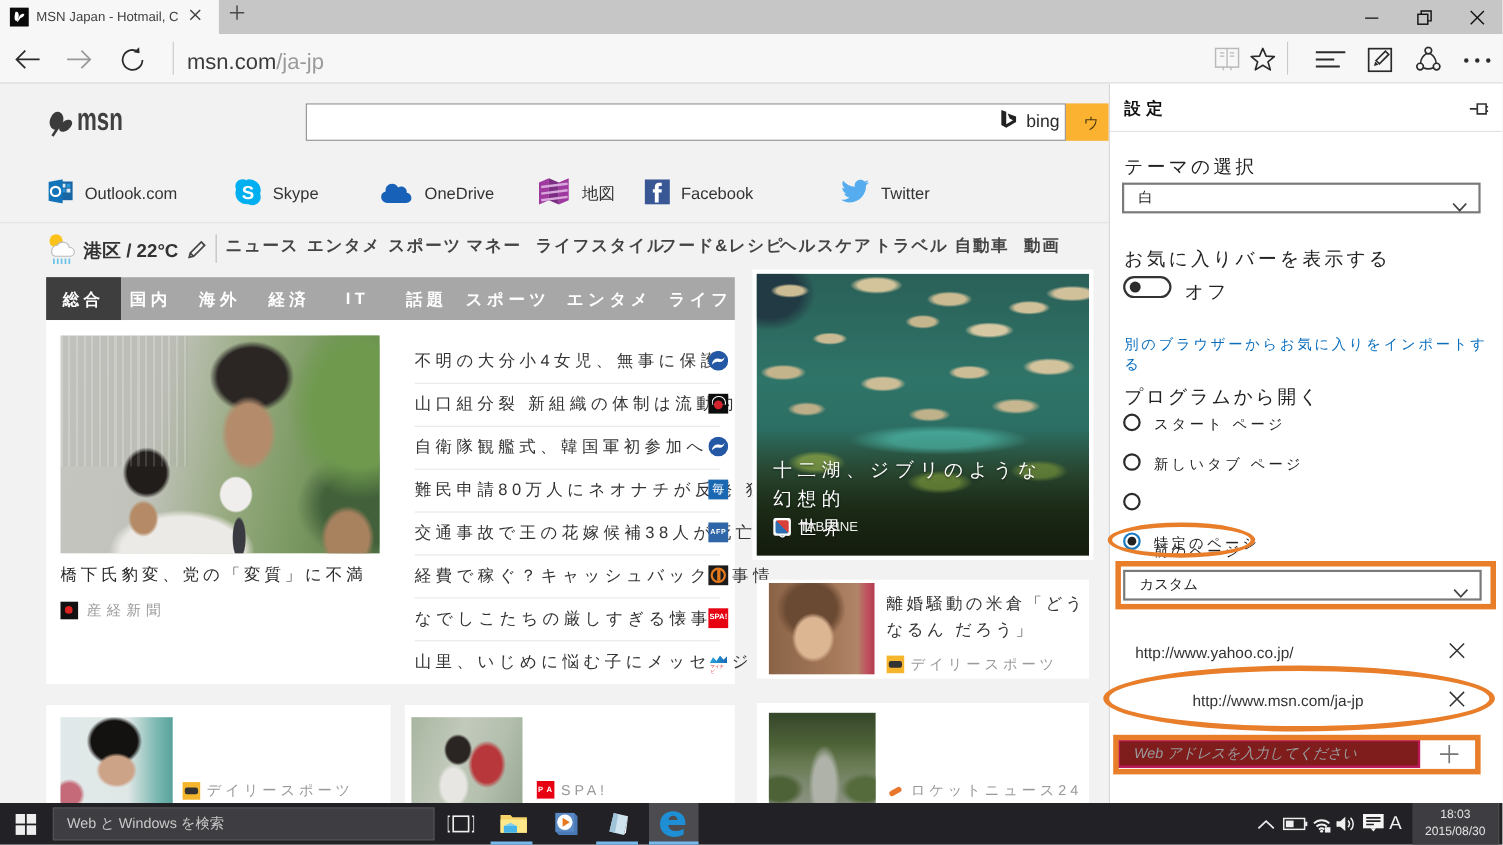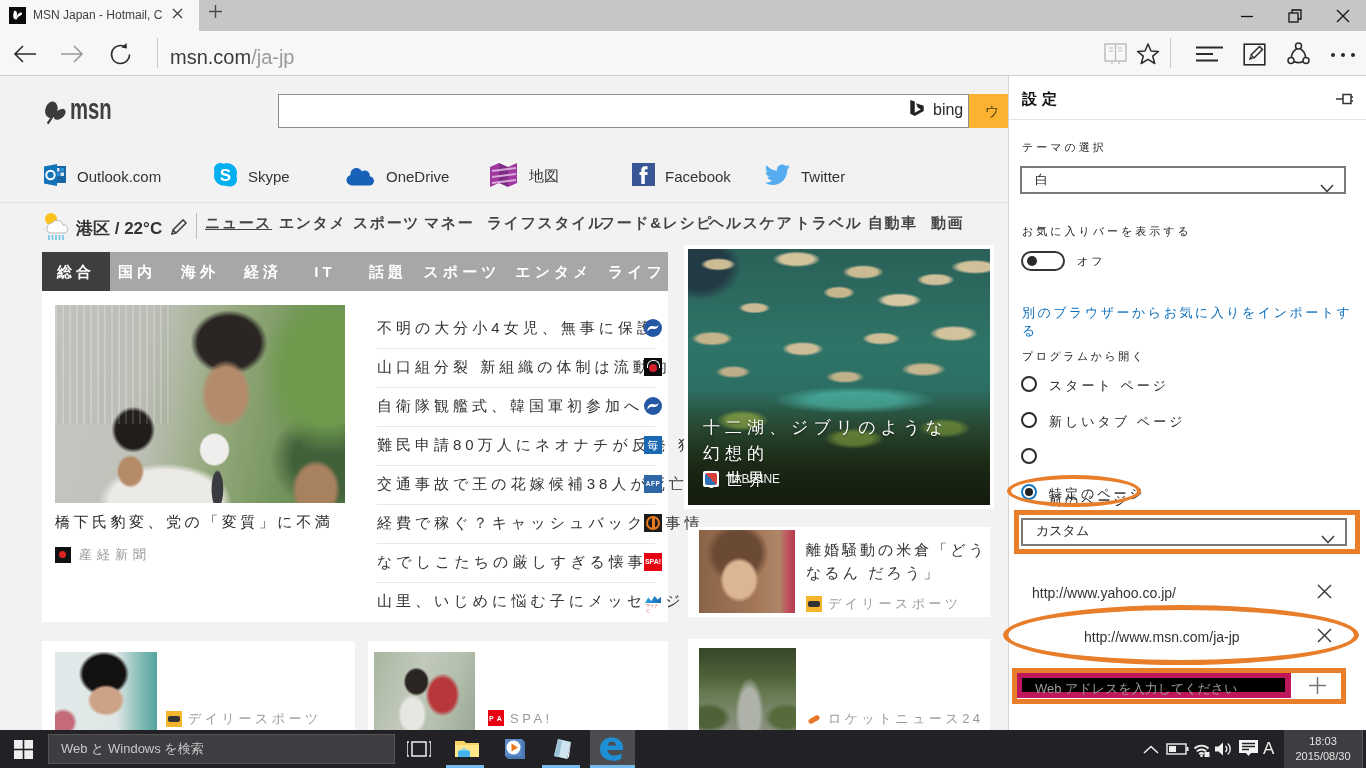--- a/index.html
+++ b/index.html
@@ -114,21 +114,21 @@
 .ic-afp{background:#2e66a8;color:#fff;font-size:6.5px;font-weight:bold;text-align:center;line-height:18px;letter-spacing:.5px;}
 .ic-dia{background:#1c1c1c;}
 .ic-dia:before{content:"";position:absolute;left:2px;top:2px;width:14px;height:14px;border-radius:50%;border:2px solid #e87a1e;box-sizing:border-box;}
 .ic-dia:after{content:"";position:absolute;left:7.5px;top:4px;width:3px;height:10px;background:#e87a1e;}
 .ic-spa{background:#e60012;color:#fff;font-size:7px;font-weight:bold;text-align:center;line-height:18px;}
 .ic-myn{background:#fff;}
 .ic-myn:before{content:"";position:absolute;left:1px;top:4px;width:16px;height:7px;background:linear-gradient(90deg,#2ba8e0,#1668b3);clip-path:polygon(0 100%,20% 20%,40% 70%,60% 0,80% 55%,100% 10%,100% 100%);}
 .ic-myn:after{content:"マイナビ";position:absolute;left:2px;top:11px;font-size:4px;color:#d33;}
 
 #panel{left:1008px;top:76px;width:358px;height:654px;background:#fff;border-left:1px solid #d4d4d4;}
-.seltxt{font-size:11px;color:#222;letter-spacing:3px;}
+.seltxt{font-size:17px;color:#222;letter-spacing:3px;}
 .sel{left:13px;width:326px;height:28px;border:2px solid #7a7a7a;background:#fff;font-size:13px;color:#222;line-height:24px;padding-left:13px;}
 .chev{position:absolute;right:12px;top:9px;width:12px;height:8px;}
 .radio{left:1021px;width:16px;height:16px;border:2px solid #2b2b2b;border-radius:50%;background:#fff;}
 .rlabel{left:41px;font-size:13px;color:#222;letter-spacing:3px;}
 .urlrow{left:24px;font-size:14px;color:#333;}
 
 #taskbar{left:0;top:730px;width:1366px;height:38px;background:#222226;}
 #tsearch{left:48px;top:734px;width:347px;height:30px;background:#3e3e42;border:1px solid #555;color:#c9c9c9;font-size:13px;line-height:28px;padding-left:12px;}
 .tico{top:730px;width:48px;height:38px;display:flex;align-items:center;justify-content:center;}
 .tray{top:730px;height:38px;display:flex;align-items:center;color:#e8e8e8;}
@@ -235,41 +235,41 @@
         </svg></span>Skype</div>
  <div class="ab svc" style="left:340px;"><span class="ic"><svg width="36" height="22" viewBox="0 0 36 22">
           <path d="M13 21.5 C9 21.5,6.5 19,6.5 16 C6.5 13.5,8.2 11.6,10.6 11.1 C10.5 10.7,10.5 10.3,10.5 9.9 C10.5 6.6,13.2 4,16.5 4 C18.9 4,21 5.4,22 7.4 C22.8 6.9,23.8 6.6,24.8 6.6 C27.6 6.6,29.8 8.8,29.8 11.6 L29.7 12.3 C32.2 12.7,34 14.5,34 17 C34 19.5,32 21.5,29.4 21.5 Z" fill="#1761b8"></path>
         </svg></span>OneDrive</div>
  <div class="ab svc" style="left:489px;"><span class="ic"><svg width="30" height="26" viewBox="0 0 30 26">
           <path d="M1 5 L10 1 L10 21 L1 25 Z" fill="#a0399f"></path>
           <path d="M10 1 L19 5 L19 25 L10 21 Z" fill="#7b2c83"></path>
           <path d="M19 5 L28 1 L28 21 L19 25 Z" fill="#a0399f"></path>
           <path d="M3 9 L27 6 M3 15 L27 12 M3 21 L27 18" stroke="#d8a8dc" stroke-width="2.2" fill="none"></path>
         </svg></span>地図</div>
- <div class="ab svc" style="left:632px;"><span class="ic"><svg width="23" height="23" viewBox="0 0 23 23">
+ <div class="ab svc" style="left:586px;"><span class="ic"><svg width="23" height="23" viewBox="0 0 23 23">
           <rect width="23" height="23" fill="#3a5795"></rect>
           <path d="M15.5 12 H12.8 V21 H9.3 V12 H7.5 V9 H9.3 V7.2 C9.3 4.8,10.4 3.2,13.2 3.2 H15.6 V6.2 H14.1 C13 6.2,12.8 6.7,12.8 7.6 V9 H15.6 Z" fill="#fff"></path>
         </svg></span>Facebook</div>
  <div class="ab svc" style="left:764px;"><span class="ic"><svg width="27" height="22" viewBox="0 0 27 22">
           <path d="M26 2.6 C25 3,24 3.4,23 3.5 C24.1 2.9,24.9 1.9,25.3 0.7 C24.3 1.3,23.2 1.8,22 2 C21 1,19.7 0.4,18.2 0.4 C15.3 0.4,13 2.7,13 5.5 L13.1 6.7 C8.8 6.5,5 4.4,2.5 1.3 C2 2.1,1.8 3,1.8 3.9 C1.8 5.7,2.7 7.3,4.1 8.2 C3.2 8.2,2.4 8,1.7 7.6 V7.7 C1.7 10.2,3.5 12.3,5.8 12.8 C5.4 12.9,4.9 13,4.4 13 L3.4 12.9 C4.1 14.9,6 16.4,8.2 16.5 C6.4 17.9,4.2 18.7,1.8 18.7 L0.6 18.6 C2.9 20.1,5.6 21,8.5 21 C18.1 21,23.3 13.1,23.3 6.2 L23.3 5.5 C24.3 4.8,25.2 3.8,26 2.6 Z" fill="#55acee"></path>
         </svg></span>Twitter</div>
  <div class="ab" id="hr1"></div>
 
  <div class="ab" style="left:42px;top:135px;"><svg width="28" height="30" viewBox="0 0 28 30">
         <circle cx="9" cy="8" r="6" fill="#fcc21c"></circle>
         <path d="M9 8 m-8 0 a8 8 0 0 1 16 0" fill="none"></path>
         <path d="M5 17 a5 5 0 0 1 5-5 a6 6 0 0 1 11 2 a4 4 0 0 1 1 8 H8 a4.5 4.5 0 0 1 -3-5 Z" fill="#fdfdfd" stroke="#bbb" stroke-width="1"></path>
         <path d="M7 24 V29 M10.5 24 V29 M14 24 V29 M17.5 24 V29 M21 24 V29" stroke="#6fc3e8" stroke-width="1.6"></path>
       </svg></div>
  <div class="ab" id="wxtext" style="left:76px;top:141px;">港区 / 22°C</div>
  <div class="ab" style="left:170px;top:142px;"><svg width="18" height="18" viewBox="0 0 18 18">
         <path d="M2 16 L3 12 L13 2 L16 5 L6 15 Z M3 12 L6 15" fill="none" stroke="#444" stroke-width="1.6"></path>
       </svg></div>
  <div class="ab vsep" style="left:196px;top:137px;height:26px;background:#bbb;"></div>
- <div class="ab mnav" style="left:205px;text-decoration:underline;">ニュース</div>
+ <div class="ab mnav" style="left:205px;">ニュース</div>
  <div class="ab mnav" style="left:279px;">エンタメ</div>
  <div class="ab mnav" style="left:353px;">スポーツ</div>
  <div class="ab mnav" style="left:424px;">マネー</div>
  <div class="ab mnav" style="left:487px;">ライフスタイル</div>
  <div class="ab mnav" style="left:600px;">フード&amp;レシピ</div>
  <div class="ab mnav" style="left:709px;">ヘルスケア</div>
  <div class="ab mnav" style="left:795px;">トラベル</div>
  <div class="ab mnav" style="left:868px;">自動車</div>
  <div class="ab mnav" style="left:931px;">動画</div>
 
@@ -385,21 +385,21 @@
         <path d="M1 1 L7 7.5 L13 1" fill="none" stroke="#444" stroke-width="1.6"></path>
       </svg></span></div>
 <div class="ab urlrow" style="left:1032px;top:585px;">http://www.yahoo.co.jp/</div>
 <div class="ab" style="left:1317px;top:584px;"><svg width="15" height="15" viewBox="0 0 15 15">
       <path d="M1 1 L14 14 M14 1 L1 14" stroke="#333" stroke-width="1.4"></path>
     </svg></div>
 <div class="ab urlrow" style="left:1084px;top:629px;">http://www.msn.com/ja-jp</div>
 <div class="ab" style="left:1317px;top:628px;"><svg width="15" height="15" viewBox="0 0 15 15">
       <path d="M1 1 L14 14 M14 1 L1 14" stroke="#333" stroke-width="1.4"></path>
     </svg></div>
-<div class="ab" style="left:1016px;top:672px;width:275px;height:26px;border:6px solid #be185d;background:#000000;font-size:13px;color:#9b9b9b;line-height:22px;padding-left:13px;">Web アドレスを入力してください</div>
+<div class="ab" style="left:1016px;top:672px;width:275px;height:26px;border:2px solid #be185d;background:#7f1d1d;font-size:13px;color:#9b9b9b;line-height:22px;padding-left:13px;font-style:italic;">Web アドレスを入力してください</div>
 <div class="ab" style="left:1309px;top:677px;line-height:0;"><svg width="17" height="17" viewBox="0 0 17 17">
       <path d="M8.5 0 V17 M0 8.5 H17" stroke="#777" stroke-width="1.5"></path>
     </svg></div>
 
 <div class="ab ann" style="left:1007px;top:475px;width:134px;height:32px;"></div>
 <div class="ab annr" style="left:1014px;top:510px;width:346px;height:44px;"></div>
 <div class="ab ann" style="left:1003px;top:605px;width:356px;height:60px;border-width:5px;"></div>
 <div class="ab annr" style="left:1012px;top:668px;width:334px;height:36px;"></div>
 
 <div class="ab" id="taskbar"></div>

